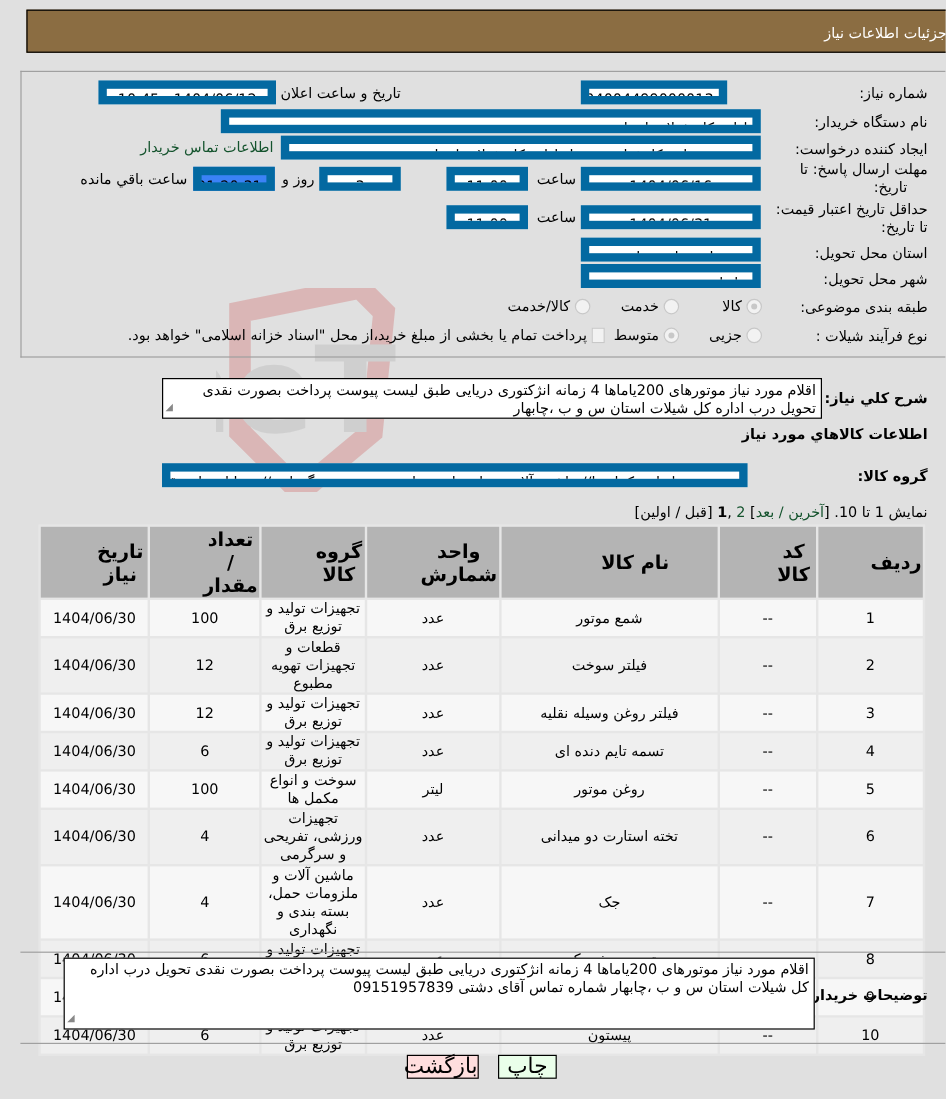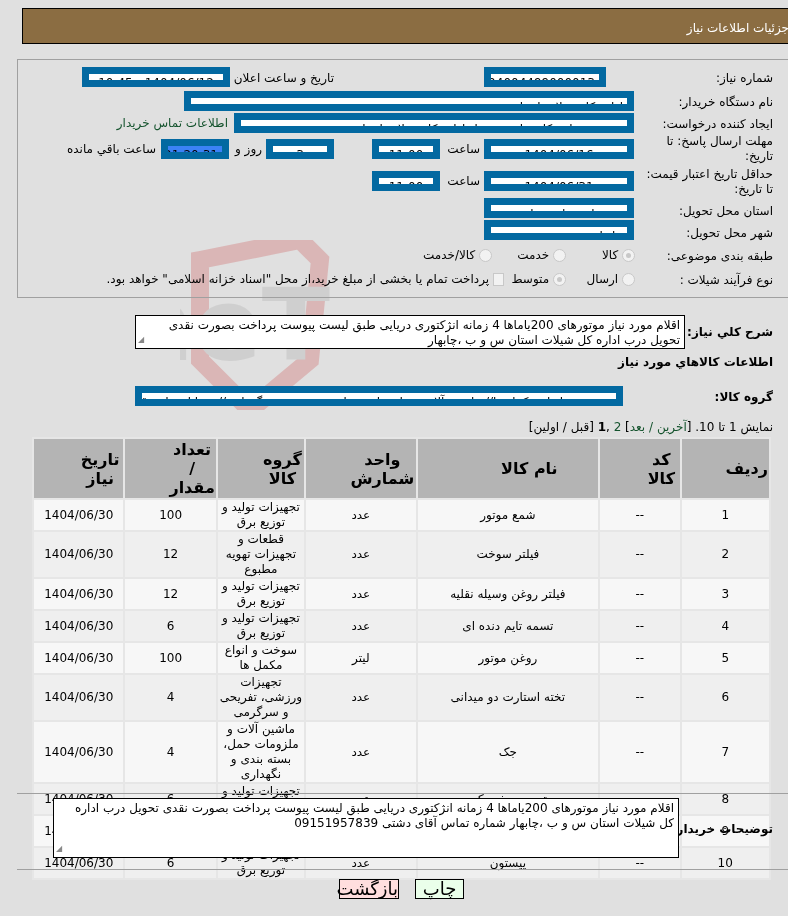--- a/index.html
+++ b/index.html
@@ -92,21 +92,21 @@
 <div class="box center" style="left:82px; top:67px; width:148px;">1404/06/12 - 10:45</div>
 
 <span class="lbl" style="right:15px; top:95px;">نام دستگاه خریدار:</span>
 <div class="box" style="left:184px; top:91px; width:450px;">اداره کل شیلات استان</div>
 
 <span class="lbl" style="right:15px; top:117px;">ایجاد کننده درخواست:</span>
 <div class="box" style="left:234px; top:113px; width:400px;">مجید میرزایی کارشناس مسول  اداره کل شیلات استان</div>
 <span class="lbl link" style="right:560px; top:116px;">اطلاعات تماس خریدار</span>
 
 <span class="lbl" style="right:15px; top:134px;">مهلت ارسال پاسخ: تا</span>
-<span class="lbl" style="right:15px; top:149px;">تاریخ:</span>
+<span class="lbl" style="right:32px; top:149px;">تاریخ:</span>
 <div class="box center" style="left:484px; top:139px; width:150px;">1404/06/16</div>
 <span class="lbl" style="right:308px; top:142px;">ساعت</span>
 <div class="box center" style="left:372px; top:139px; width:68px;">11:00</div>
 <div class="box center" style="left:266px; top:139px; width:68px;">3</div>
 <span class="lbl" style="right:526px; top:142px;">روز و</span>
 <div class="box center" style="left:161px; top:139px; width:68px; background:#3b82f6;">21:20:31</div>
 <span class="lbl" style="right:632px; top:142px;">ساعت باقي مانده</span>
 
 <span class="lbl" style="right:15px; top:167px;">حداقل تاریخ اعتبار قیمت:</span>
 <span class="lbl" style="right:15px; top:182px;">تا تاریخ:</span>
@@ -129,21 +129,21 @@
   <span>خدمت</span>
 </span>
 <span class="lbl" style="right:296px; top:248px;">
   <span class="radio"></span>
   <span>کالا/خدمت</span>
 </span>
 
 <span class="lbl" style="right:15px; top:273px;">نوع فرآیند شیلات :</span>
 <span class="lbl" style="right:153px; top:272px;">
   <span class="radio"></span>
-  <span>ارسال</span>
+  <span>جزیی</span>
 </span>
 <span class="lbl" style="right:222px; top:272px;">
   <span class="radio on"></span>
   <span>متوسط</span>
 </span>
 <span class="lbl" style="right:284px; top:272px;">
   <span class="check"></span>
   <span>پرداخت تمام یا بخشی از مبلغ خرید،از محل "اسناد خزانه اسلامی" خواهد بود.</span>
 </span>
 

